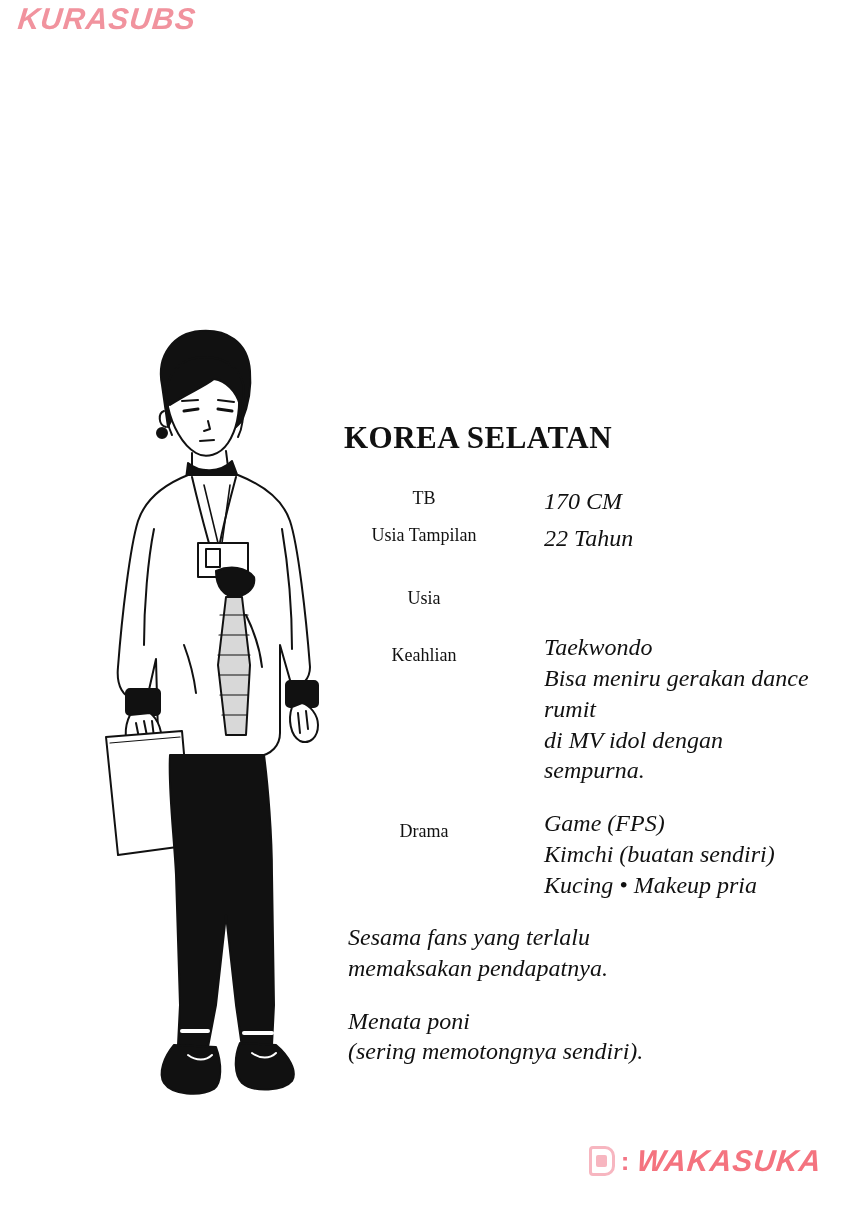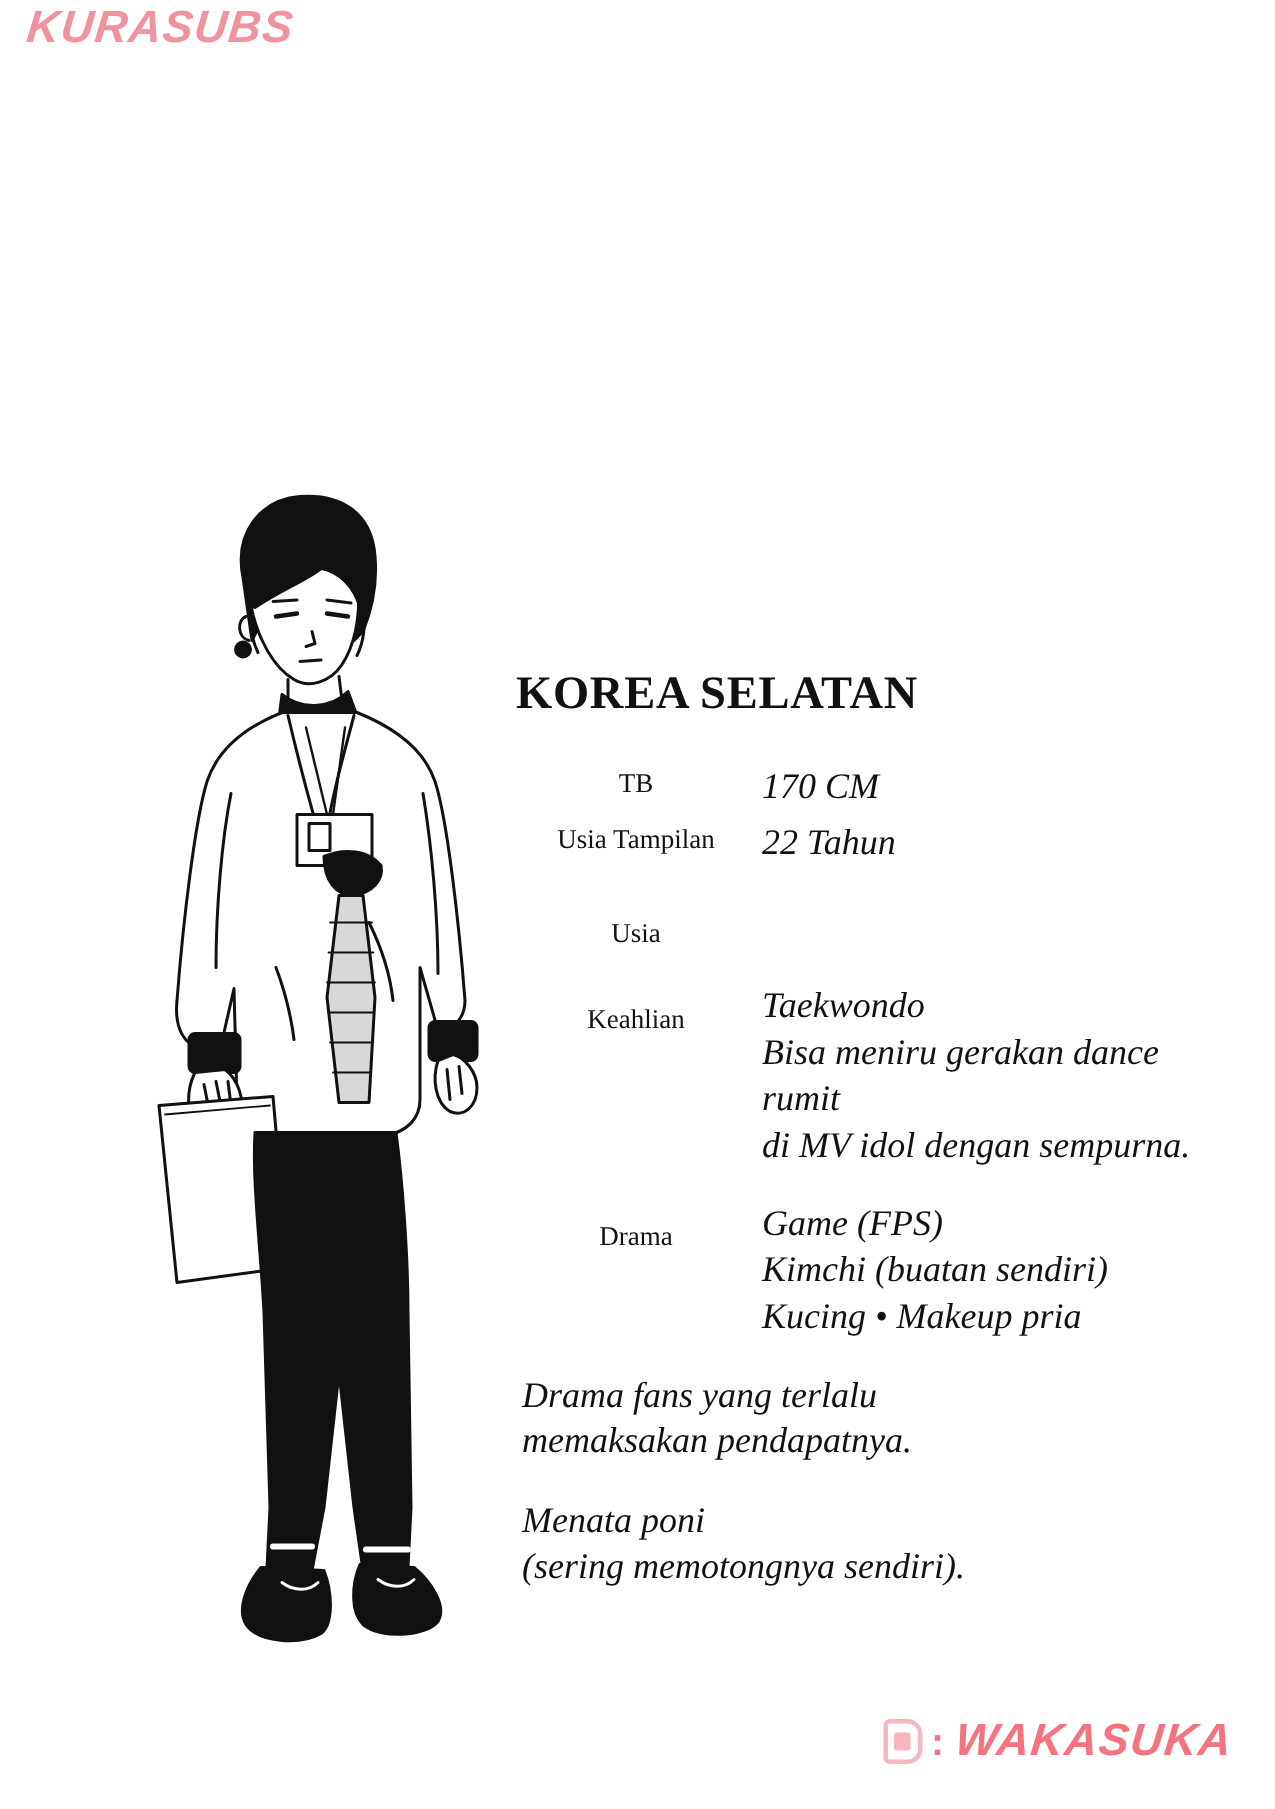--- a/index.html
+++ b/index.html
@@ -86,38 +86,39 @@
     height: 800px;
   }
   .illustration svg {
     display: block;
   }
 
   
   .profile {
     position: absolute;
     left: 344px;
-    top: 444px;
+    top: 420px;
     width: 480px;
   }
   .profile-title {
     font-family: "Liberation Serif", serif;
     font-weight: bold;
     font-size: 31px;
     letter-spacing: 0.5px;
     color: #111111;
     margin: 0 0 30px 0;
   }
   .rows {
     display: block;
   }
   .row {
     display: flex;
     align-items: flex-start;
     margin-bottom: 22px;
+    gap: 36px;
   }
   .row.tight {
     margin-bottom: 6px;
   }
   .row .label {
     width: 160px;
     flex: 0 0 160px;
     text-align: center;
     font-size: 18px;
     color: #111111;
@@ -267,21 +268,21 @@
     </div>
 
     <div class="row multi">
       <div class="label">Drama</div>
       <div class="value">Game (FPS)
 Kimchi (buatan sendiri)
 Kucing • Makeup pria</div>
     </div>
 
     <div class="row multi">
-      <div class="value">Drama fans yang terlalu
+      <div class="value">Sesama fans yang terlalu
 memaksakan pendapatnya.</div>
     </div>
 
     <div class="row multi">
       <div class="value">Menata poni
 (sering memotongnya sendiri).</div>
     </div>
 
   </div>
 </div>

